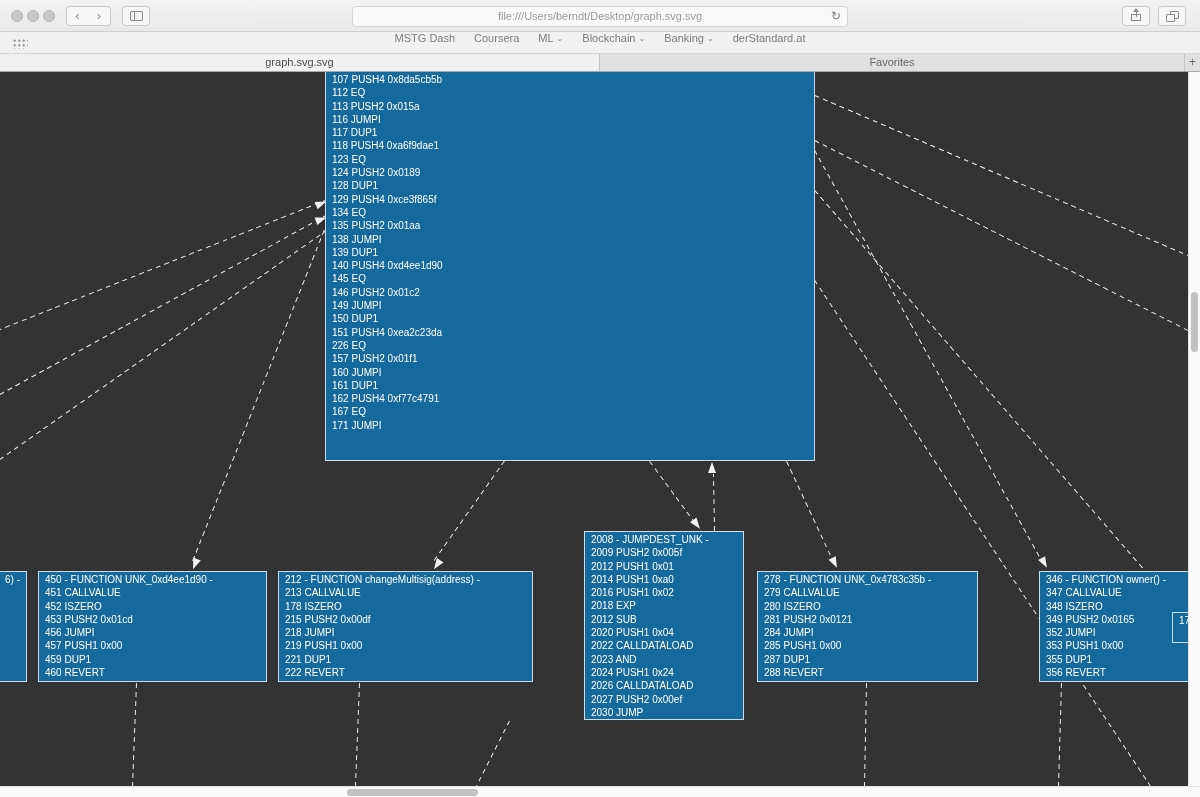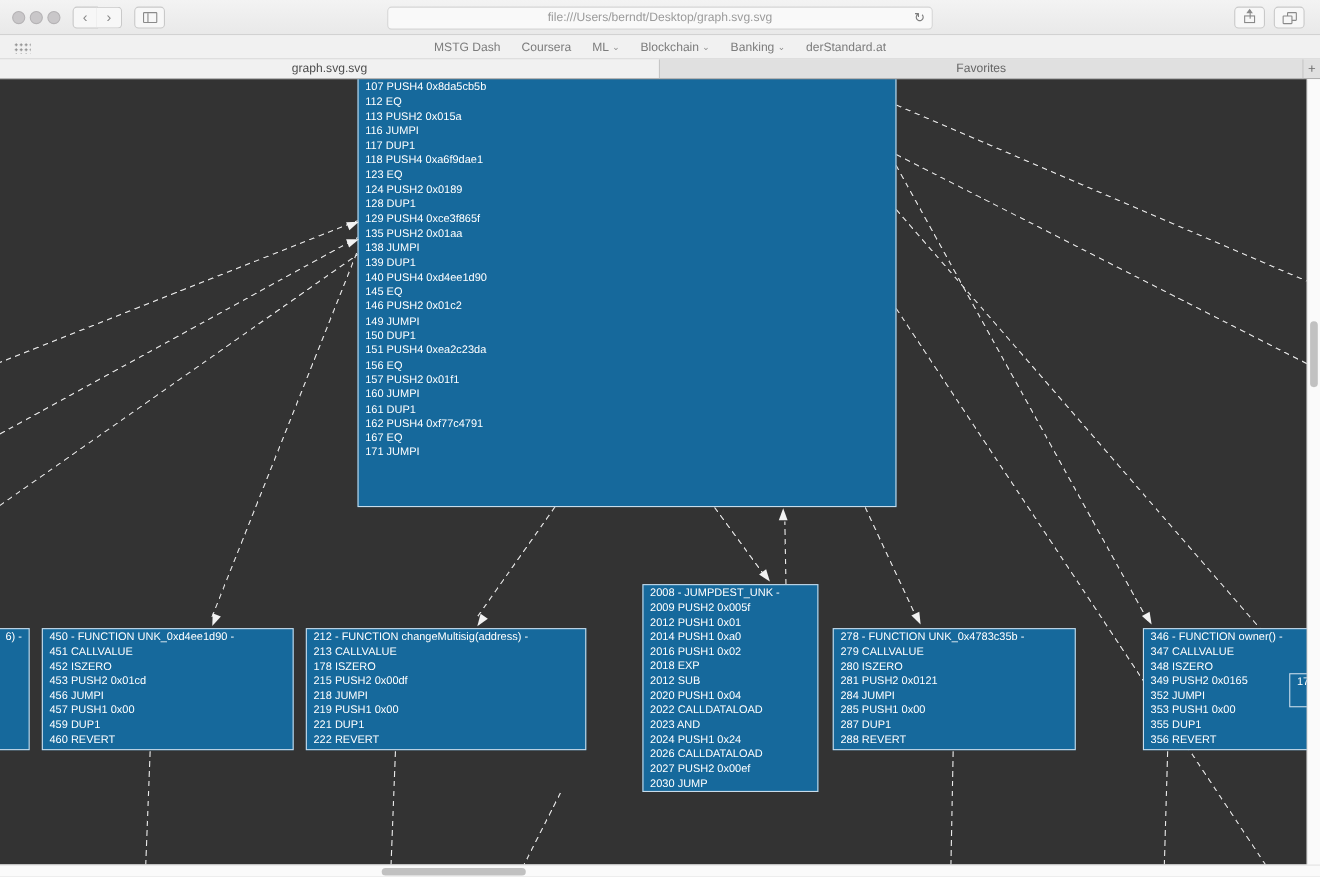--- a/index.html
+++ b/index.html
@@ -31,21 +31,21 @@
   .share-glyph .box{position:absolute;left:0;top:4px;width:10px;height:7px;border:1px solid #8a8a8a;box-sizing:border-box;}
   .share-glyph .stem{position:absolute;left:4.5px;top:-1px;width:1px;height:8px;background:#8a8a8a;}
   .share-glyph .head{position:absolute;left:2px;top:-2px;width:0;height:0;border-left:3px solid transparent;border-right:3px solid transparent;border-bottom:4px solid #8a8a8a;}
   .tabs-glyph{position:absolute;left:7px;top:4px;width:13px;height:11px;}
   .tabs-glyph .r1{position:absolute;left:0;top:3px;width:9px;height:8px;border:1px solid #8a8a8a;border-radius:1px;box-sizing:border-box;background:#f7f7f7;}
   .tabs-glyph .r2{position:absolute;left:4px;top:0;width:9px;height:8px;border:1px solid #8a8a8a;border-radius:1px;box-sizing:border-box;}
 
   .favbar{position:absolute;left:0;top:32px;width:1200px;height:22px;background:#f1f1f1;border-bottom:1px solid #d6d6d6;box-sizing:border-box;}
   .grid-icon{position:absolute;left:12px;top:6px;width:16px;height:11px;
              background-image:radial-gradient(#8d8d8d 1px,transparent 1.2px);background-size:4.5px 4.5px;background-position:0.5px 0.5px;}
-  .favitems{position:absolute;left:0;top:0;width:1200px;height:22px;display:flex;justify-content:center;align-items:center;gap:19px;
+  .favitems{position:absolute;left:0;top:0;width:1200px;height:22px;display:flex;justify-content:center;gap:19px;
             font-size:11px;color:#7c7c7c;}
   .favitem{white-space:nowrap;}
   .chev{font-size:8px;color:#8b8b8b;margin-left:3px;vertical-align:1px;}
 
   .tabbar{position:absolute;left:0;top:54px;width:1200px;height:18px;background:#e0e0e0;border-bottom:1px solid #a9a9a9;box-sizing:border-box;}
   .tab{position:absolute;top:0;height:17px;font-size:11px;text-align:center;line-height:17px;box-sizing:border-box;}
   .tab-active{left:0;width:600px;background:#f1f1f1;color:#4d4d4d;border-right:1px solid #c6c6c6;}
   .tab-inactive{left:600px;width:585px;background:#e0e0e0;color:#666;border-right:1px solid #c6c6c6;}
   .newtab{position:absolute;left:1185px;top:0;width:15px;height:17px;color:#6b6b6b;font-size:12px;text-align:center;line-height:16px;}
 
@@ -145,30 +145,31 @@
         <div>107 PUSH4 0x8da5cb5b</div>
         <div>112 EQ</div>
         <div>113 PUSH2 0x015a</div>
         <div>116 JUMPI</div>
         <div>117 DUP1</div>
         <div>118 PUSH4 0xa6f9dae1</div>
         <div>123 EQ</div>
         <div>124 PUSH2 0x0189</div>
         <div>128 DUP1</div>
         <div>129 PUSH4 0xce3f865f</div>
+        <div>134 EQ</div>
         <div>135 PUSH2 0x01aa</div>
         <div>138 JUMPI</div>
         <div>139 DUP1</div>
         <div>140 PUSH4 0xd4ee1d90</div>
         <div>145 EQ</div>
         <div>146 PUSH2 0x01c2</div>
         <div>149 JUMPI</div>
         <div>150 DUP1</div>
         <div>151 PUSH4 0xea2c23da</div>
-        <div>156 EQ</div>
+        <div>226 EQ</div>
         <div>157 PUSH2 0x01f1</div>
         <div>160 JUMPI</div>
         <div>161 DUP1</div>
         <div>162 PUSH4 0xf77c4791</div>
         <div>167 EQ</div>
         <div>171 JUMPI</div>
       </div>
       <div class="node" style="left: -2px; top: 499px; width: 29px; height: 111px;">
         <div>6) -</div>
       </div>

